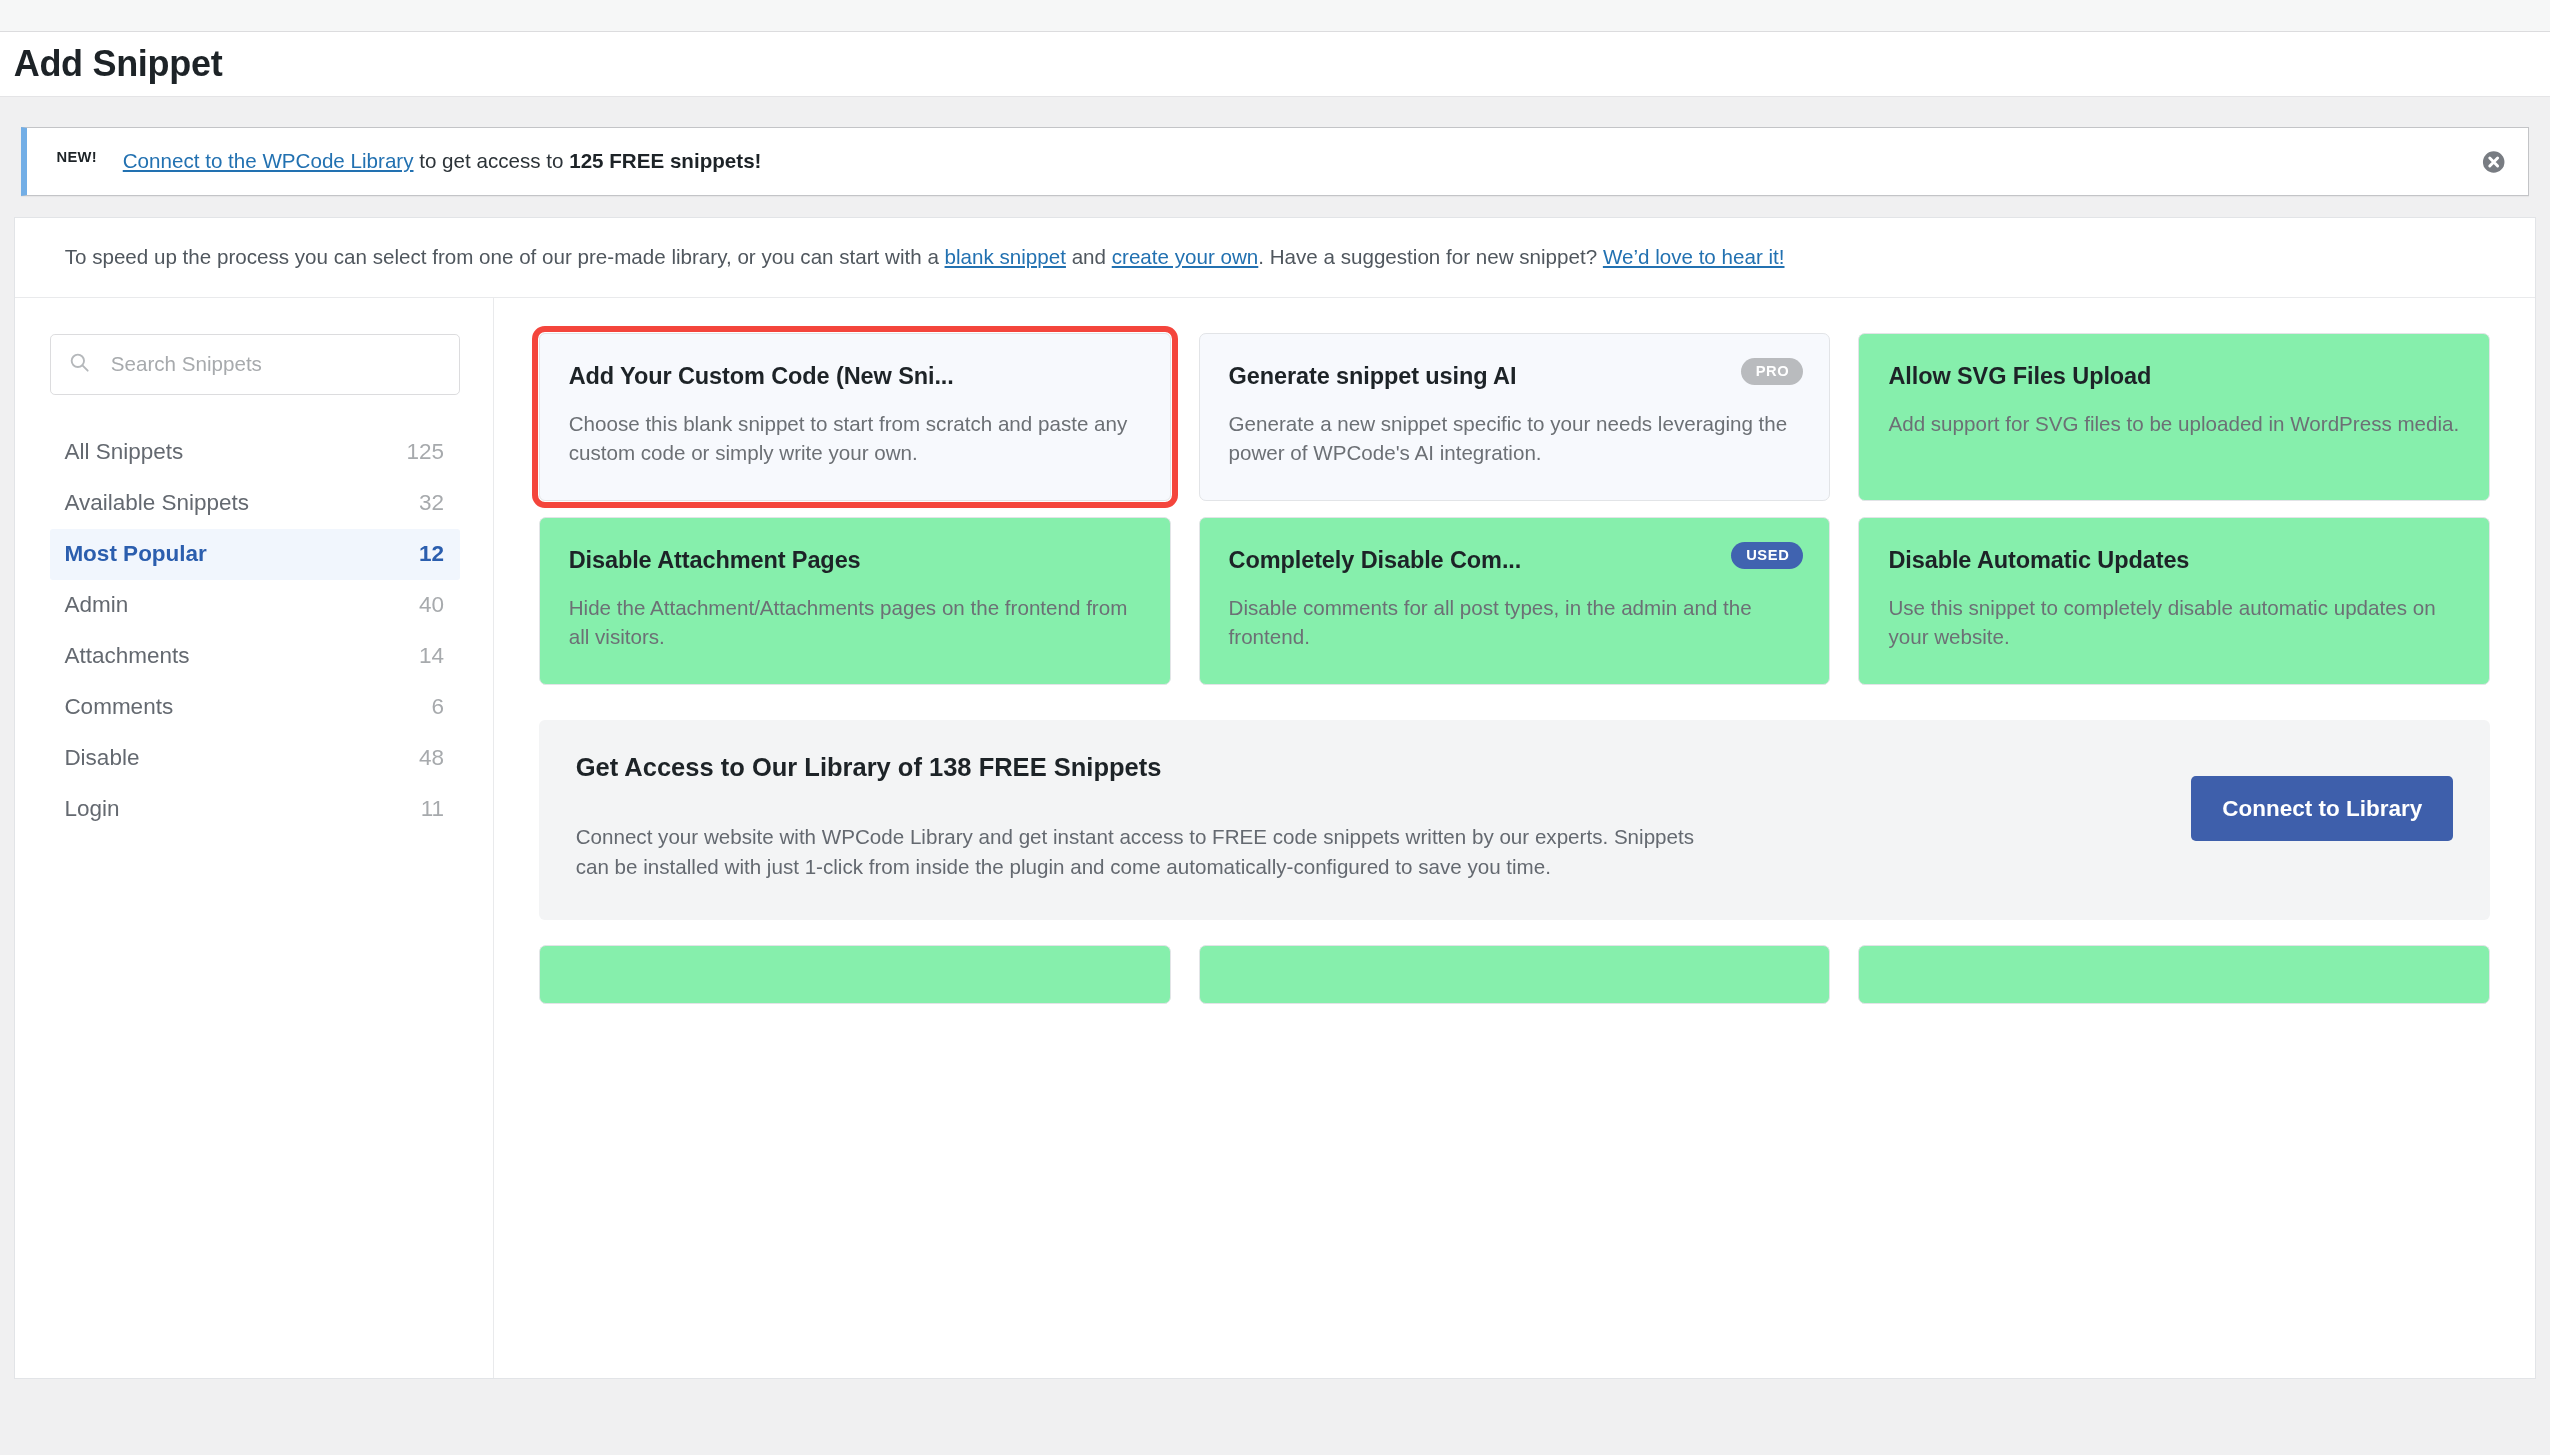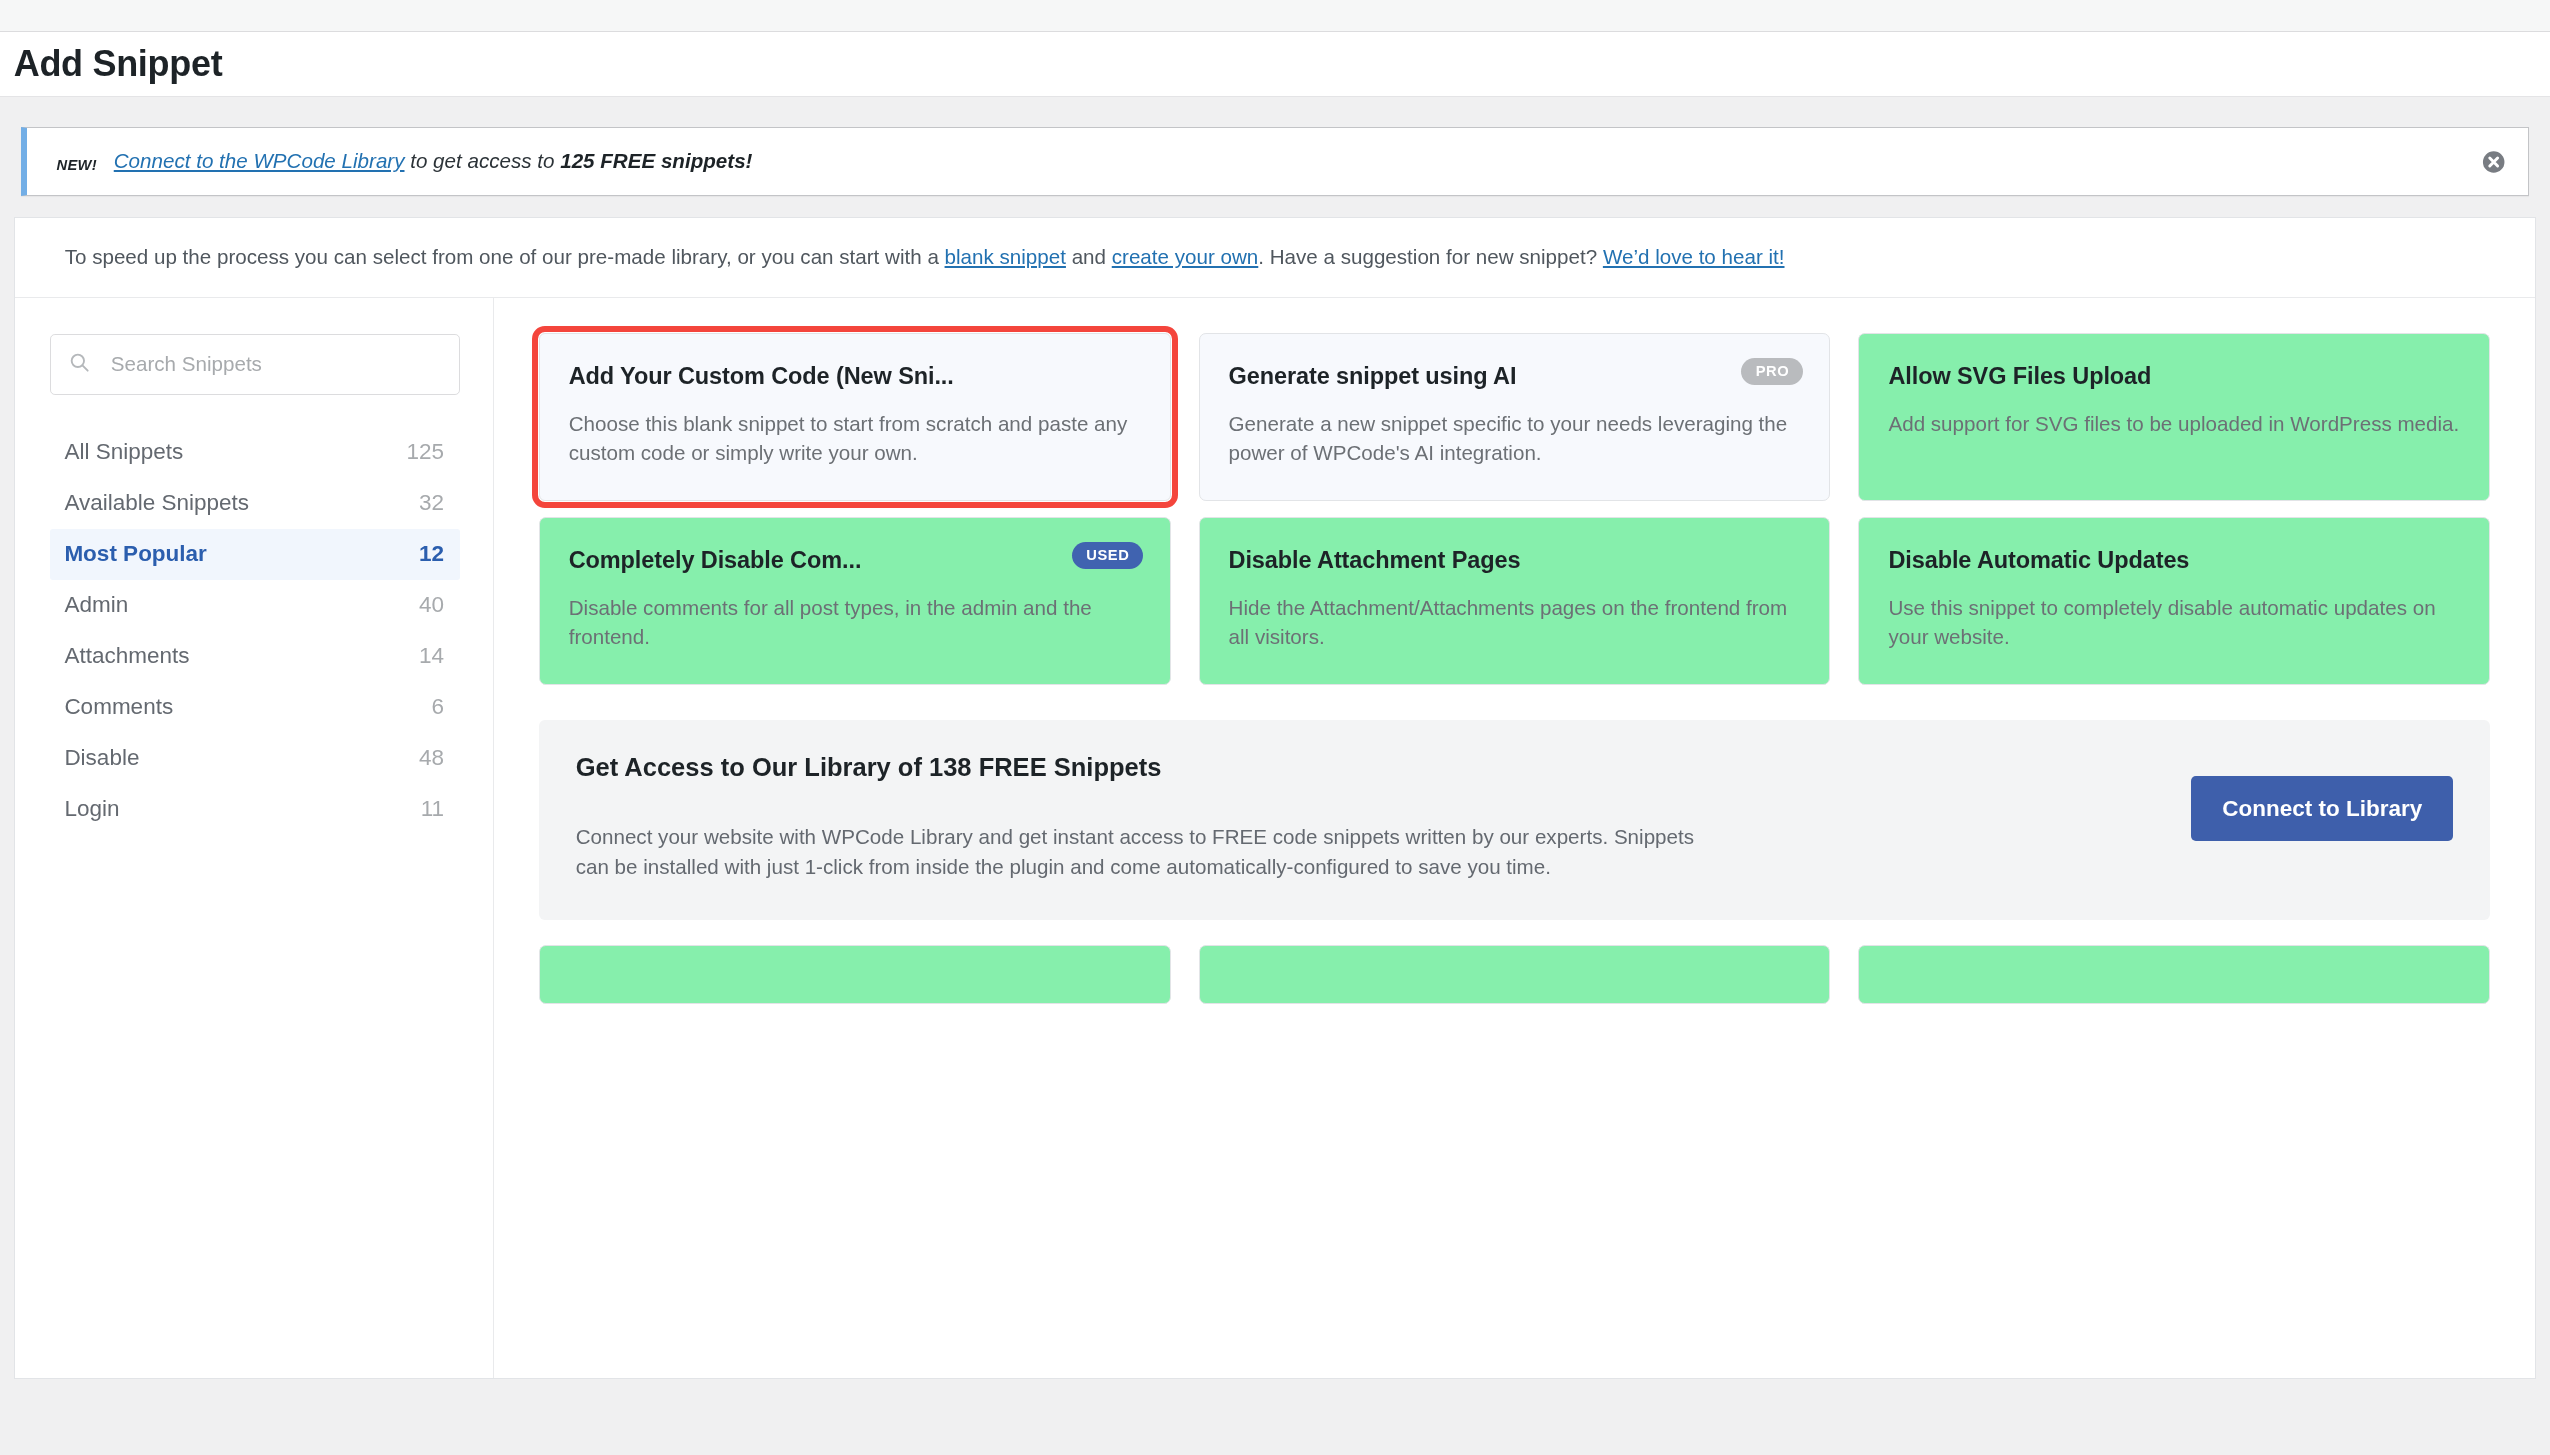--- a/index.html
+++ b/index.html
@@ -55,23 +55,22 @@
     align-items: center;
     padding: 0 21.5px 0 30px;
     position: relative;
     box-shadow: 0 1px 1px rgba(0,0,0,0.04);
   }
   .notice-text {
     font-size: 20.6px;
     color: #2c3338;
     line-height: 1.3;
     display: flex;
-    align-items: flex-end;
-    gap: 7px;
-    font-style: italic;
+    align-items: flex-start;
+    gap: 16px;
   }
   .notice-new {
     font-size: 14.7px;
     font-weight: bold;
     color: #1d2327;
     letter-spacing: 0.3px;
     margin-right: 9.8px;
   }
   .notice-link {
     color: #2271b1;
@@ -367,27 +366,27 @@
           <div class="card tinted">
             <div class="card-title">Generate snippet using AI</div>
             <div class="card-desc">Generate a new snippet specific to your needs leveraging the power of WPCode's AI integration.</div>
             <span class="badge pro">PRO</span>
           </div>
           <div class="card">
             <div class="card-title">Allow SVG Files Upload</div>
             <div class="card-desc">Add support for SVG files to be uploaded in WordPress media.</div>
           </div>
           <div class="card">
+            <div class="card-title">Disable Attachment Pages</div>
+            <div class="card-desc">Hide the Attachment/Attachments pages on the frontend from all visitors.</div>
+          </div>
+          <div class="card">
             <div class="card-title">Completely Disable Com...</div>
             <div class="card-desc">Disable comments for all post types, in the admin and the frontend.</div>
             <span class="badge used">USED</span>
-          </div>
-          <div class="card">
-            <div class="card-title">Disable Attachment Pages</div>
-            <div class="card-desc">Hide the Attachment/Attachments pages on the frontend from all visitors.</div>
           </div>
           <div class="card">
             <div class="card-title">Disable Automatic Updates</div>
             <div class="card-desc">Use this snippet to completely disable automatic updates on your website.</div>
           </div>
         </div>
 
       <div class="promo">
         <div>
           <div class="promo-title">Get Access to Our Library of 138 FREE Snippets</div>

